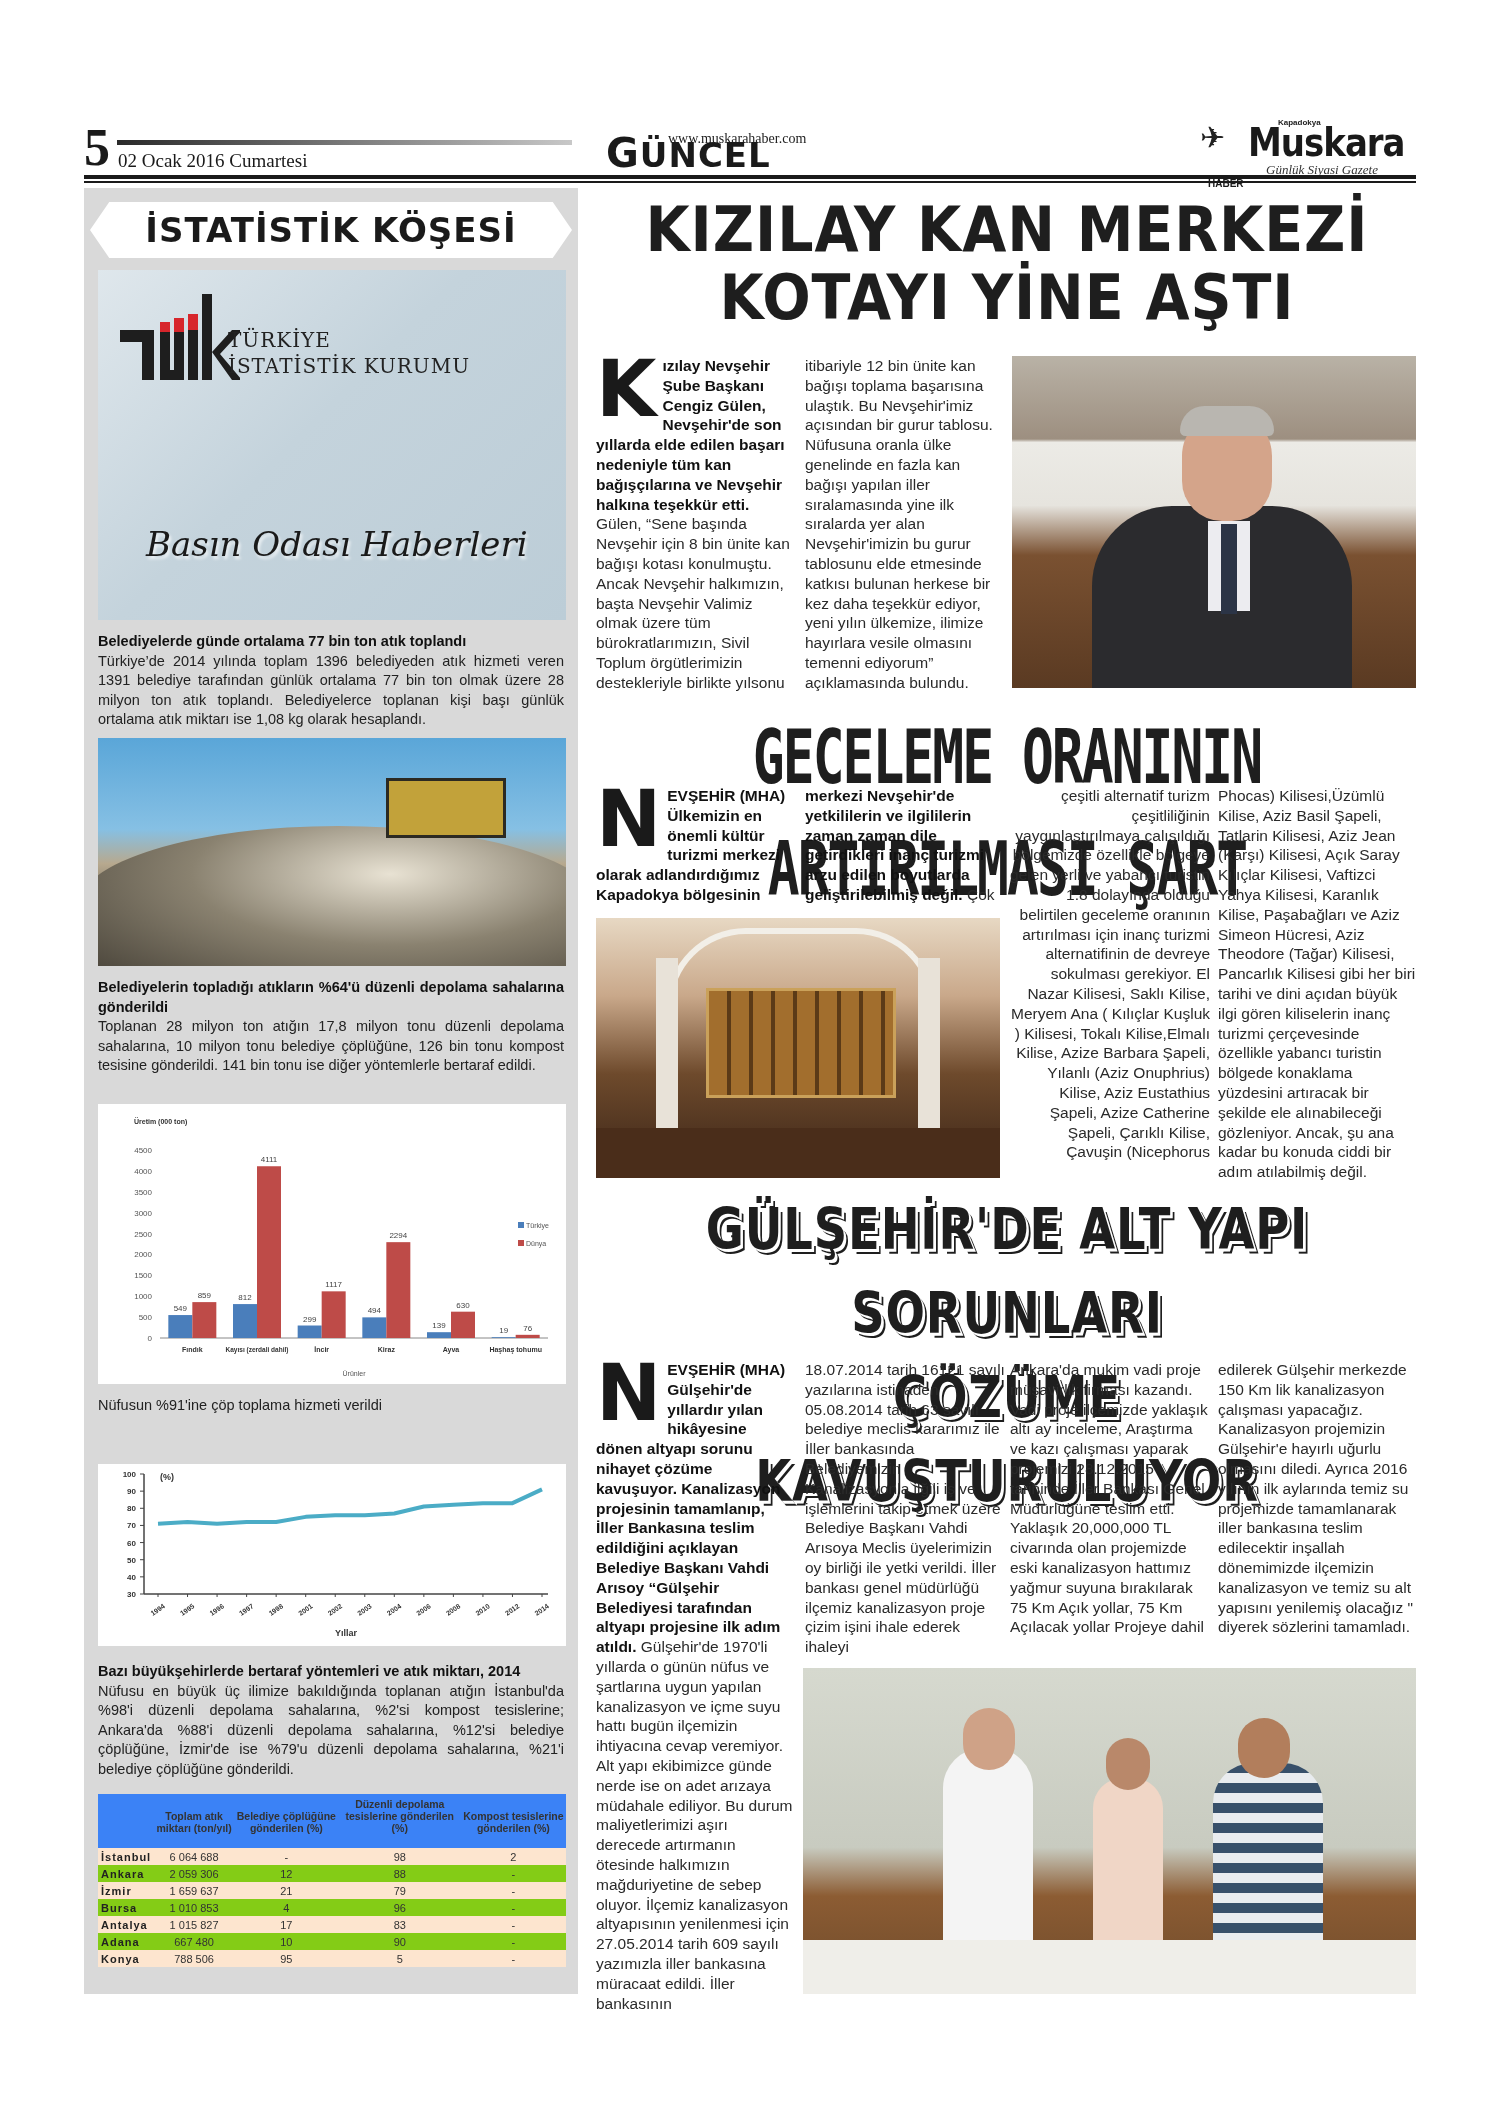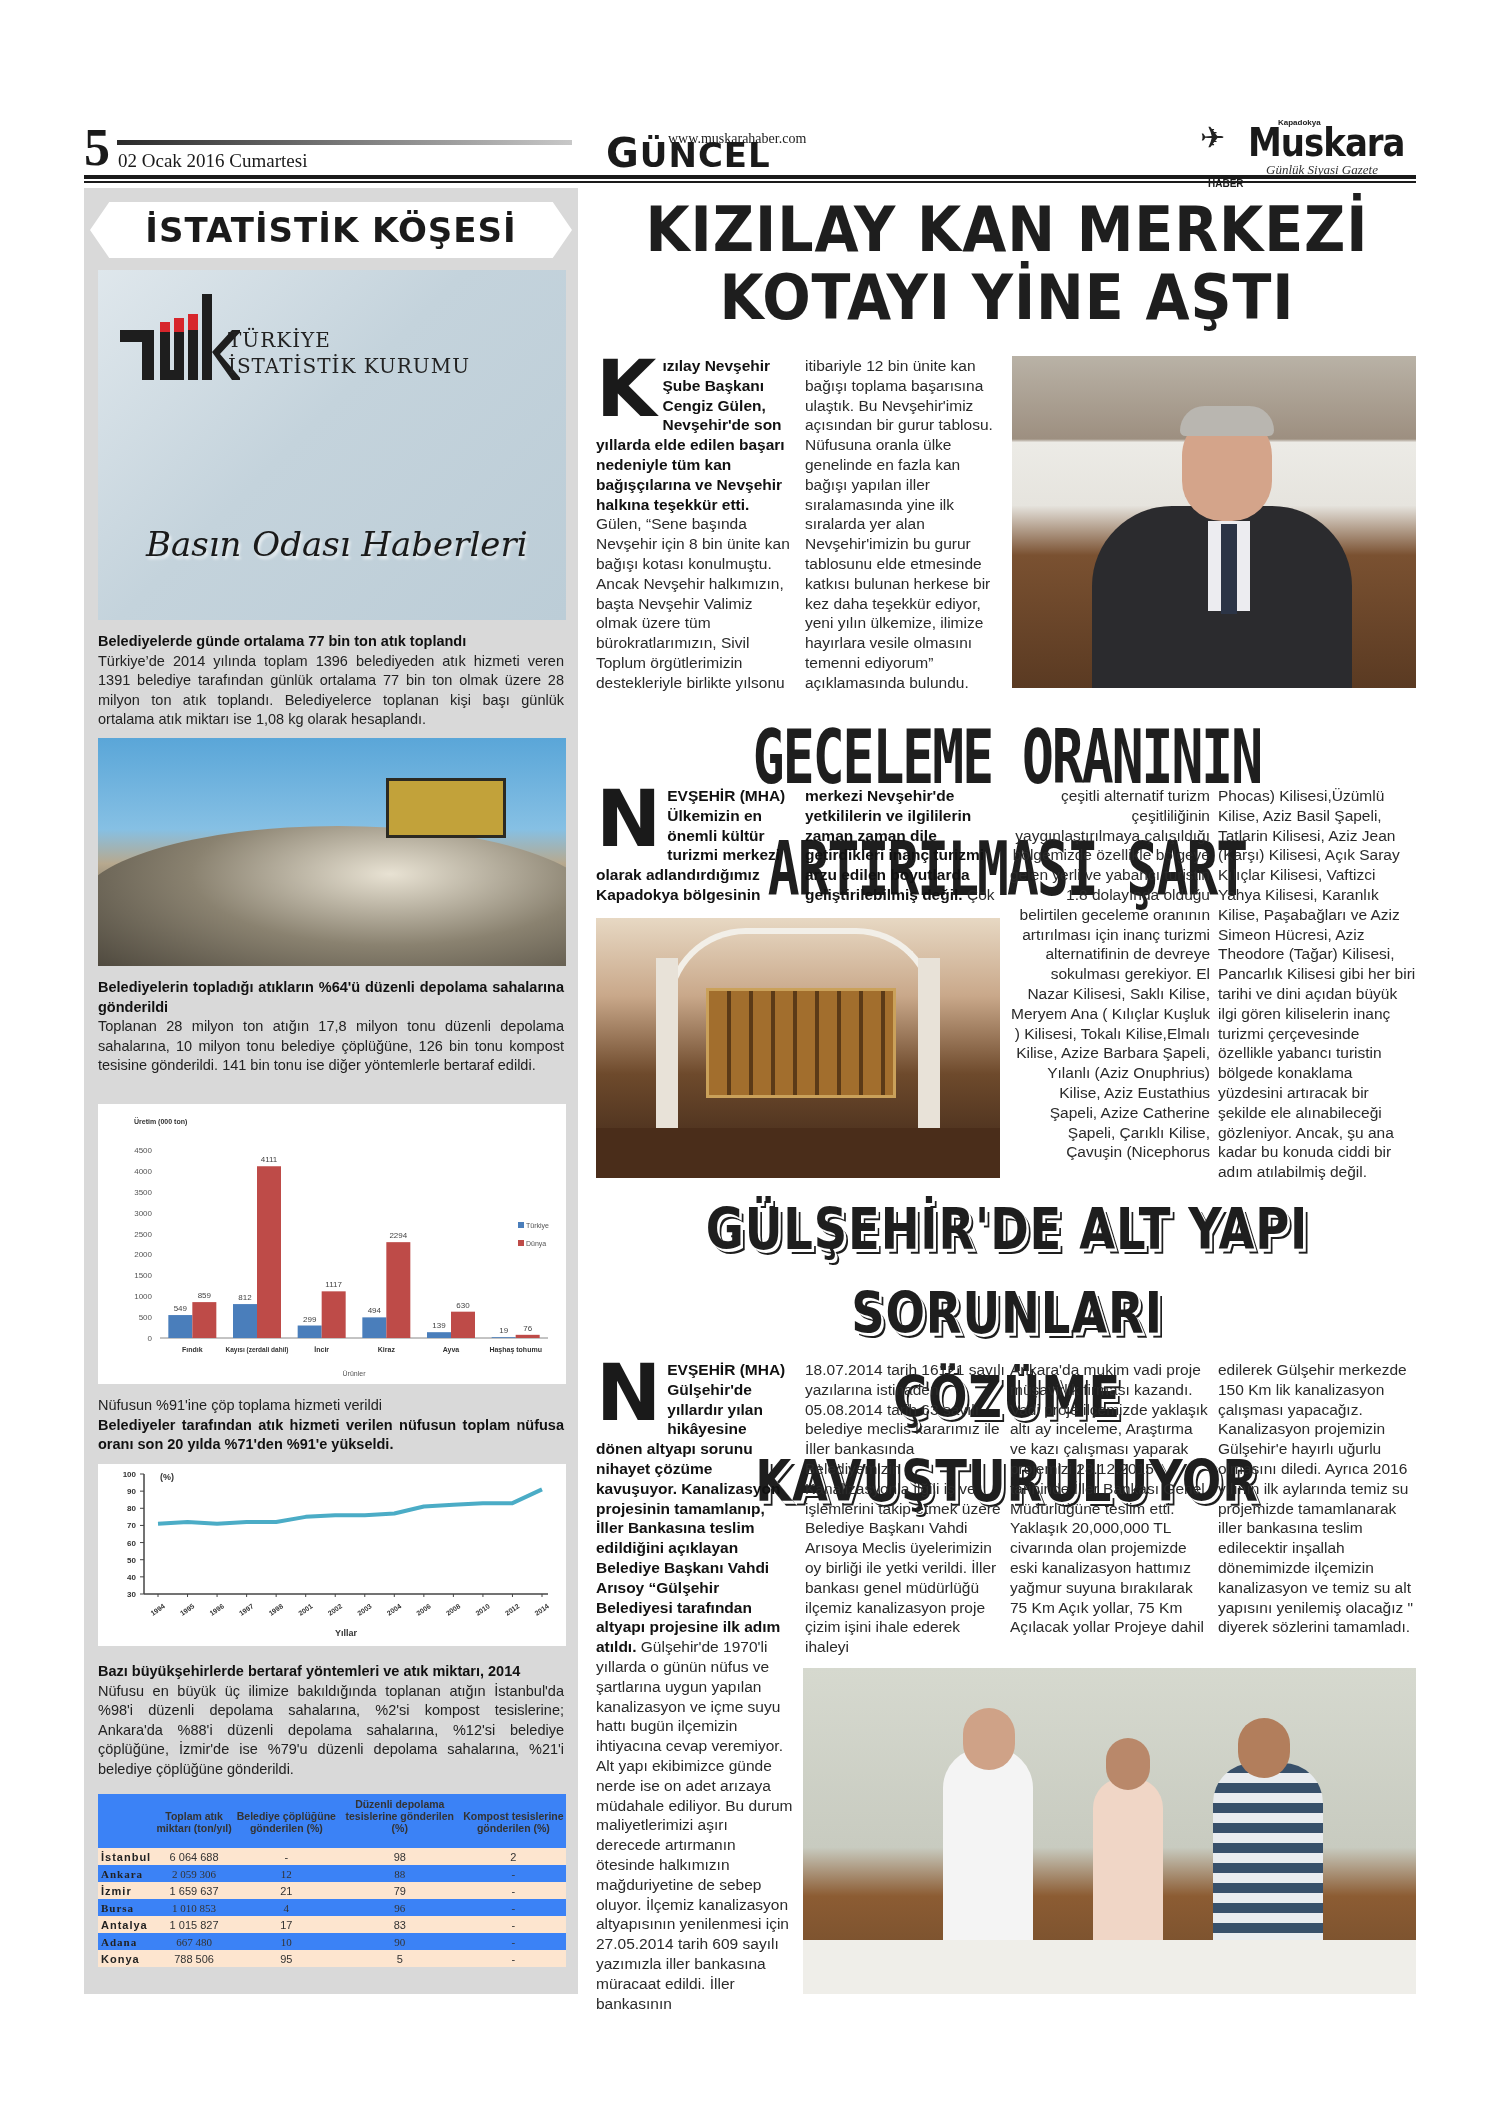--- a/index.html
+++ b/index.html
@@ -42,21 +42,21 @@
   .s2 { top: 790px; }
   .chart-bar-box { position: absolute; left: 14px; top: 916px; width: 468px; height: 280px; background: #ffffff; }
   .s3 { top: 1208px; }
   .chart-line-box { position: absolute; left: 14px; top: 1276px; width: 468px; height: 182px; background: #ffffff; }
   .s4 { top: 1474px; }
   .waste-table { position: absolute; left: 14px; top: 1606px; width: 468px; border-collapse: collapse; font-size: 11px; }
   .waste-table th { background: #3b82f6; color: #333; font-weight: bold; font-size: 10.5px; line-height: 12px; padding: 4px 2px 14px; text-align: center; vertical-align: bottom; }
   .waste-table td { padding: 1px 3px; height: 17px; text-align: center; color: #333; }
   .waste-table td.city { text-align: left; font-weight: bold; color: #222; letter-spacing: 1px; }
   .waste-table tr.odd td { background: #fde5cf; }
-  .waste-table tr.even td { background: #3b82f6; font-family: Liberation Serif, serif; }
+  .waste-table tr.even td { background: #84cc16; }
 
   
   .hl1 { position: absolute; left: 596px; top: 196px; width: 822px; text-align: center; font-family: "DejaVu Sans", sans-serif; font-weight: bold; font-size: 62px; line-height: 68px; color: #1e1e1e; transform: scaleX(0.92); transform-origin: center; letter-spacing: 1px; }
   .article-text { position: absolute; font-size: 15.5px; line-height: 19.8px; color: #2a2a2a; }
   .article-text b { color: #111; }
   .dropcap { float: left; font-family: "DejaVu Sans", sans-serif; font-weight: bold; font-size: 78px; line-height: 62px; margin: 2px 6px 0 0; color: #1a1a1a; }
   .a1c1 { left: 596px; top: 356px; width: 200px; }
   .a1c2 { left: 805px; top: 356px; width: 200px; }
   .photo-man { position: absolute; left: 1012px; top: 356px; width: 404px; height: 332px; background: linear-gradient(to bottom, #b9b2a6 0%, #9d8f80 25%, #ecebe6 26%, #e6e4de 45%, #7a5131 60%, #5a3a22 100%); overflow: hidden; }
   .photo-man .suit { position: absolute; left: 80px; top: 150px; width: 260px; height: 200px; background: #2b2b2e; border-radius: 80px 80px 0 0; }
@@ -195,21 +195,20 @@
         <text x="256" y="272" font-size="7" text-anchor="middle" fill="#555" font-family="Liberation Sans, sans-serif">Ürünler</text>
         <rect x="420" y="118" width="6" height="6" fill="#4a7ebb"></rect>
         <text x="428" y="124" font-size="7" fill="#555" font-family="Liberation Sans, sans-serif">Türkiye</text>
         <rect x="420" y="136" width="6" height="6" fill="#be4b48"></rect>
         <text x="428" y="142" font-size="7" fill="#555" font-family="Liberation Sans, sans-serif">Dünya</text>
       </svg>
   </div>
 
   <div class="stat-block s3">
     <div>Nüfusun %91'ine çöp toplama hizmeti verildi</div>
-    <div class="stat-title">Belediyeler tarafından atık hizmeti verilen nüfusun toplam nüfusa oranı son 20 yılda %71'den %91'e yükseldi.</div>
   </div>
 
   <div class="chart-line-box">
     <svg id="linechart" width="468" height="182">
         <line x1="46" y1="10" x2="46" y2="130" stroke="#444" stroke-width="1.5"></line>
         <line x1="46" y1="130" x2="450" y2="130" stroke="#444" stroke-width="1.5"></line>
         <text x="62" y="16" font-size="9" font-weight="bold" fill="#333" font-family="Liberation Sans, sans-serif">(%)</text>
         <line x1="42" y1="130" x2="46" y2="130" stroke="#444"></line>
         <text x="38" y="133" font-size="8" font-weight="bold" text-anchor="end" fill="#333" font-family="Liberation Sans, sans-serif">30</text>
         <line x1="42" y1="112.85714285714286" x2="46" y2="112.85714285714286" stroke="#444"></line>

